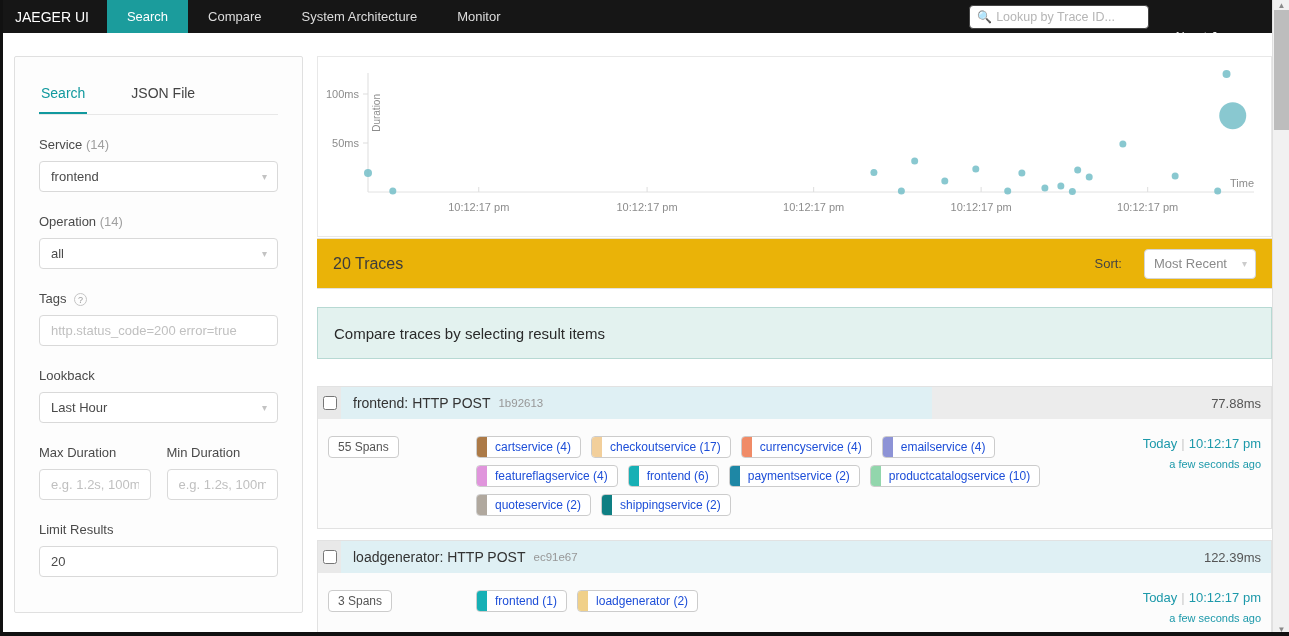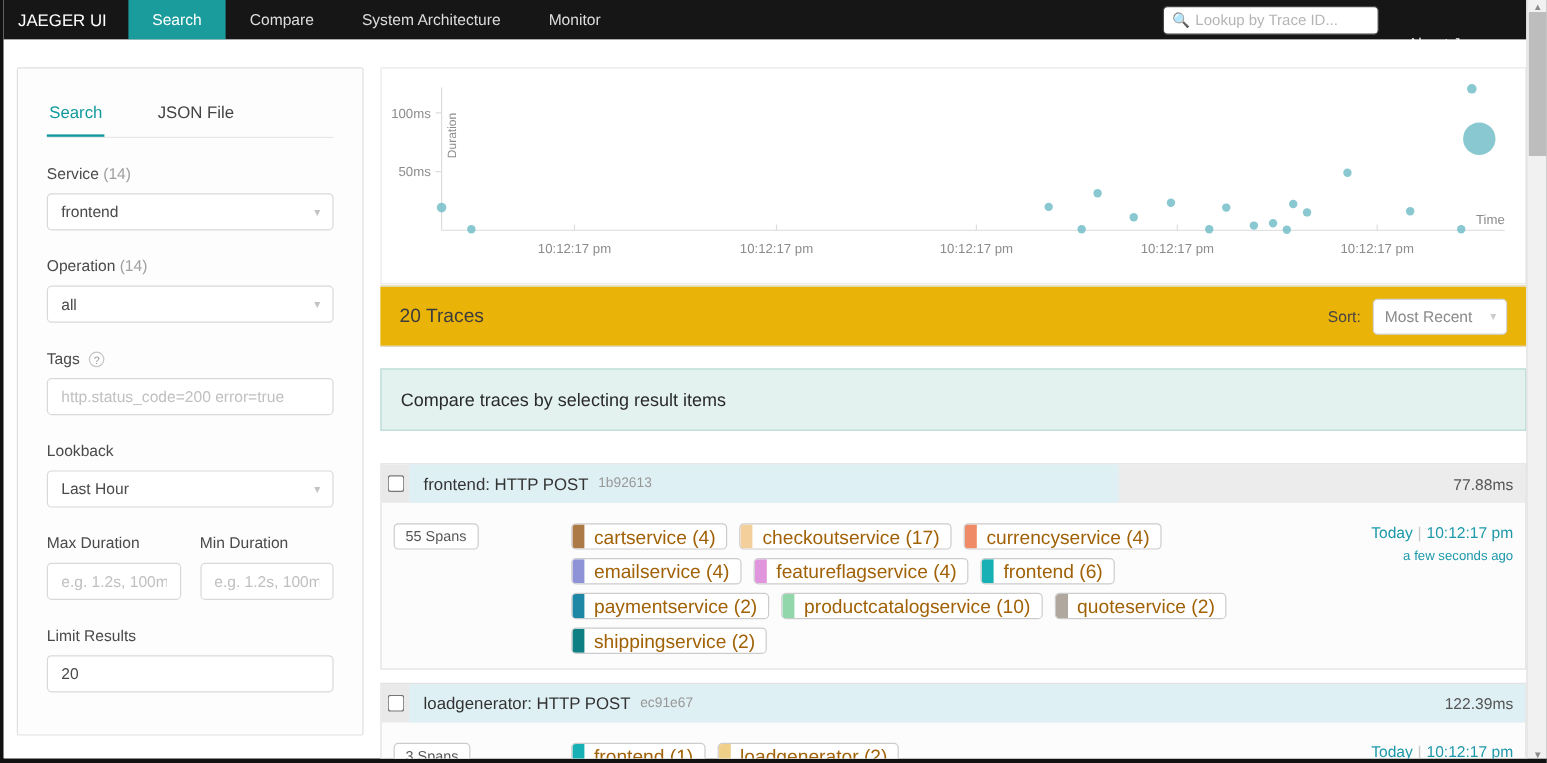--- a/index.html
+++ b/index.html
@@ -49,21 +49,21 @@
   .find-row { margin-top:22px; display:flex; justify-content:flex-end; }
   .find-btn { background:#18979c; color:#fff; border:none; border-radius:4px; padding:8px 15px;
       font-size:13px; cursor:pointer; font-family:"Liberation Sans", sans-serif; }
 
   
   .main { flex:1; padding-top:23px; min-width:0; }
   .scatter-card { border:1px solid #e8e8e8; background:#fff; height:181px; }
   .results-bar { margin-top:1px; height:51px; background:#eab308; border-top:1px solid #e2e2e2;
       border-bottom:1px solid #e2e2e2; display:flex; align-items:center; padding:0 16px; }
   .results-title { font-size:16px; color:#3c3c3c; }
-  .results-right { margin-left:auto; display:flex; align-items:center; gap:10px; }
+  .results-right { margin-left:auto; display:flex; align-items:center; gap:22px; }
   .sort-label { font-size:13px; color:#444; }
   .sort-sel { width:112px; height:30px; border:1px solid #d4d4d4; border-radius:4px; background:#fff;
       display:flex; align-items:center; padding:0 9px; font-size:13px; color:#8a8a8a; position:relative; cursor:pointer; }
   .sort-sel .chev2 { position:absolute; right:8px; color:#ccc; font-size:10px; }
   .ddg-btn { height:31px; border:1px solid #d4d4d4; border-radius:4px; background:#fff;
       font-size:13px; color:#4c4c4c; padding:0 13px; cursor:pointer; font-family:"Liberation Sans", sans-serif; }
   .banner { margin-top:18px; background:#e3f2ef; border:1px solid #b7d9d3; height:52px;
       display:flex; align-items:center; padding:0 16px; font-size:15px; color:#2a2a2a; }
   .trace-list { margin-top:27px; display:flex; flex-direction:column; gap:11px; }
 
@@ -77,21 +77,21 @@
   .tc-id { position:relative; margin-left:8px; font-size:11.5px; color:#979797; }
   .tc-dur { position:relative; margin-left:auto; margin-right:10px; font-size:13px; color:#555; }
   .tc-body { display:flex; padding:17px 10px 12px 10px; }
   .tc-left { width:148px; flex:none; }
   .spans-pill { display:inline-block; border:1px solid #ccc; border-radius:4px; background:#fff;
       font-size:12px; color:#555; padding:3px 9px; }
   .tc-mid { flex:1; display:flex; flex-wrap:wrap; gap:7px 10px; align-content:flex-start; padding-right:20px; }
   .svc-pill { display:inline-flex; align-items:stretch; border:1px solid #ccc; border-radius:4px;
       background:#fff; overflow:hidden; height:22px; }
   .svc-color { width:10px; flex:none; }
-  .svc-label { padding:3px 9px 0 8px; font-size:16px; color:#a16207; white-space:nowrap; }
+  .svc-label { padding:3px 9px 0 8px; font-size:12px; color:#1d4ed8; white-space:nowrap; }
   .tc-right { width:186px; flex:none; text-align:right; }
   .tc-when { font-size:13px; color:#1d99aa; }
   .tc-when .sep { color:#c9c9c9; padding:0 4px; }
   .tc-ago { margin-top:7px; font-size:11px; color:#1d99aa; }
 
   
   .scrollbar { position:absolute; top:0; right:0; width:17px; height:636px; background:#f1f1f1;
       border-left:1px solid #e0e0e0; }
   .sb-thumb { position:absolute; top:10px; left:1px; width:15px; height:120px; background:#bdbdbd; }
   .sb-arrow { position:absolute; left:0; width:17px; text-align:center; font-size:8px; color:#8a8a8a; }

